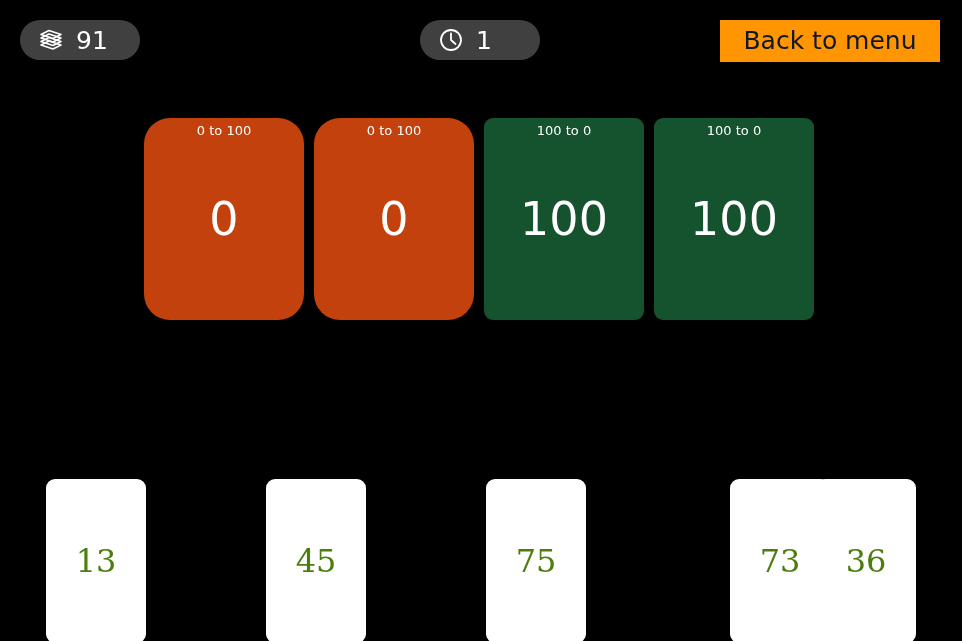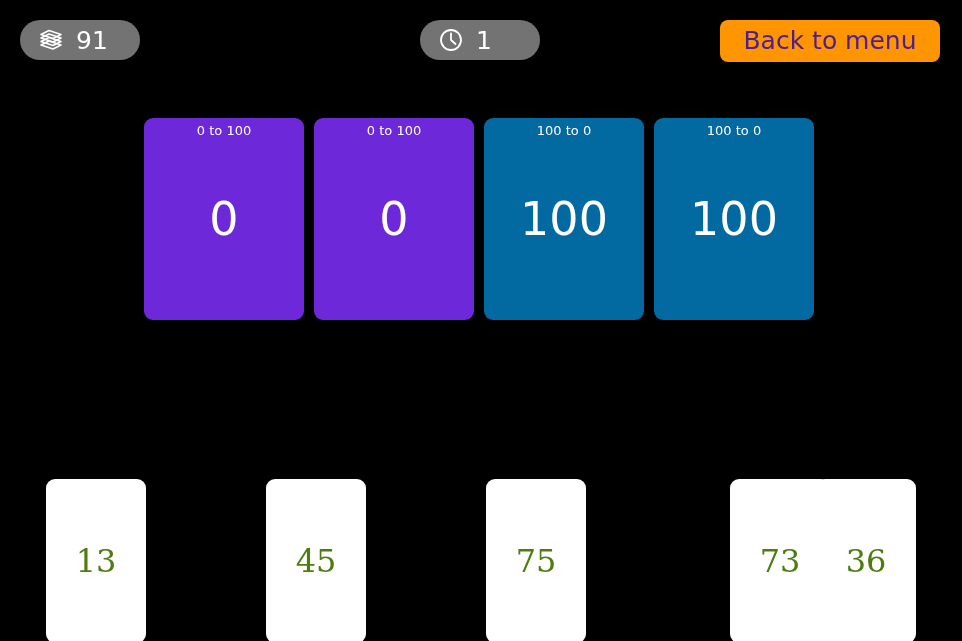--- a/index.html
+++ b/index.html
@@ -24,21 +24,21 @@
   .topbar {
     position: absolute;
     left: 0;
     top: 0;
     width: 962px;
     height: 80px;
   }
   .badge {
     position: absolute;
     height: 40px;
-    background: #737373;
+    background: #404040;
     border-radius: 20px;
     display: flex;
     align-items: center;
     gap: 12px;
     padding: 0 18px;
     box-sizing: border-box;
   }
   .badge-deck {
     left: 20px;
     top: 20px;
@@ -63,22 +63,22 @@
     letter-spacing: 0.2px;
   }
   .menu-btn {
     position: absolute;
     left: 720px;
     top: 20px;
     width: 220px;
     height: 42px;
     background: #FF9500;
     border: none;
-    border-radius: 8px;
-    color: #4c1d95;
+    border-radius: 0;
+    color: #0f172a;
     font-size: 25px;
     font-family: "DejaVu Sans", sans-serif;
     line-height: 42px;
     text-align: center;
     padding: 0;
     cursor: pointer;
   }
 
   
   .piles {
@@ -94,22 +94,22 @@
     width: 160px;
     height: 202px;
     border-radius: 9px;
     box-sizing: border-box;
     cursor: pointer;
   }
   .pile-0 { left: 0px; }
   .pile-1 { left: 170px; }
   .pile-2 { left: 340px; }
   .pile-3 { left: 510px; }
-  .pile.asc  { background: #6d28d9; }
-  .pile.desc { background: #0369a1; text-decoration: underline; }
+  .pile.asc  { background: #c2410c; border-radius: 26px; }
+  .pile.desc { background: #14532d; text-decoration: underline; }
   .pile-label {
     position: absolute;
     top: 5px;
     left: 0;
     width: 100%;
     text-align: center;
     color: #FFFFFF;
     font-size: 13px;
     font-family: "DejaVu Sans", sans-serif;
   }

